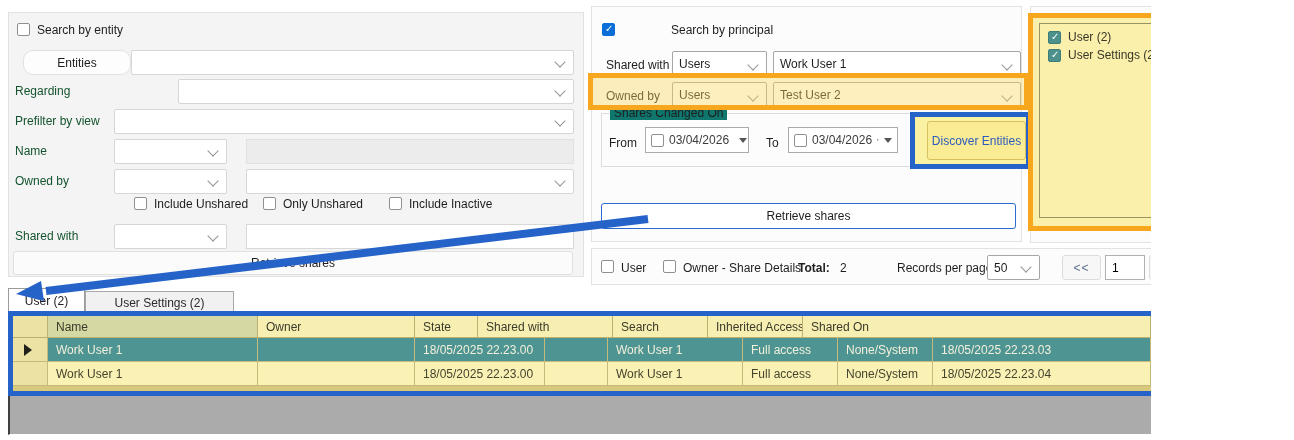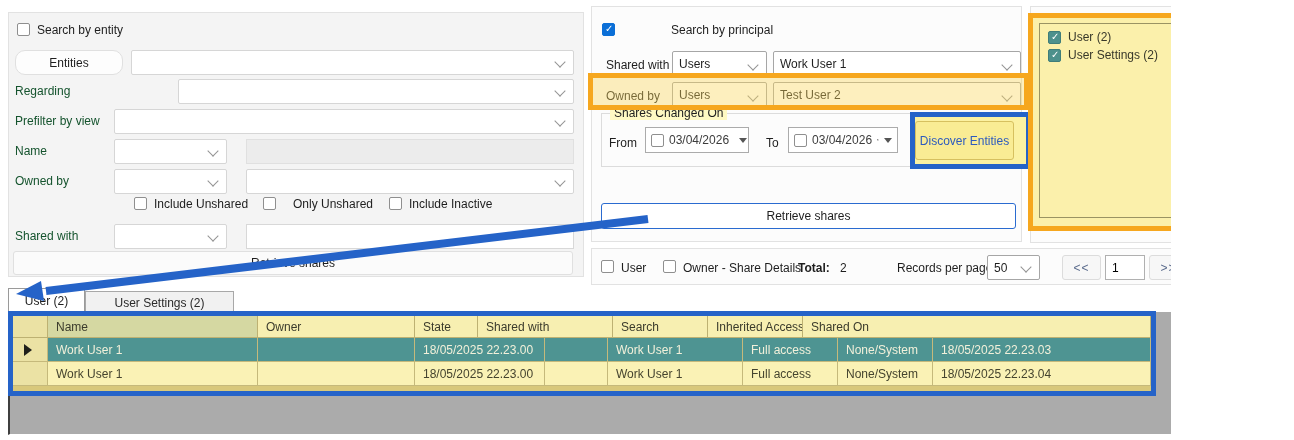--- a/index.html
+++ b/index.html
@@ -1,37 +1,37 @@
 <!DOCTYPE html>
 <html><head>
 <meta charset="utf-8">
 <style>
   html,body{margin:0;padding:0;background:#fff;}
   .stage{position:relative;width:1151px;height:440px;background:#ffffff;overflow:hidden;
-         font-family:"Liberation Sans",sans-serif;font-size:12px;color:#1e1e1e;padding-left:20px;}
+         font-family:"Liberation Sans",sans-serif;font-size:12px;color:#1e1e1e;}
   .panel{position:absolute;background:#f4f4f4;border:1px solid #e2e2e2;box-sizing:border-box;}
   .panel.white{background:#fcfcfc;}
   .lbl{position:absolute;white-space:nowrap;color:#1e1e1e;}
   .lbl.dis{color:#14532d;}
   .dd{position:absolute;background:#fff;border:1px solid #d6d6d6;border-radius:2px;box-sizing:border-box;
       display:flex;align-items:center;padding:0 6px;}
   .dd.en{border-color:#a6a6a6;}
   .chev{width:7px;height:7px;border-right:1.5px solid #949494;border-bottom:1.5px solid #949494;
         transform:rotate(45deg);position:absolute;right:9px;top:7px;}
   .txt{position:absolute;background:#fff;border:1px solid #d8d8d8;box-sizing:border-box;}
   .txt.gray{background:#ececec;border-color:#e0e0e0;}
   .btn{position:absolute;display:flex;align-items:center;justify-content:center;background:#fdfdfd;
        border:1px solid #e0e0e0;border-radius:3px;box-sizing:border-box;cursor:default;}
   .cb{position:absolute;width:13px;height:13px;background:#fff;border:1px solid #8f8f8f;border-radius:2px;box-sizing:border-box;}
   .cb.blue{background:#0b6fd7;border-color:#0b6fd7;}
   .cb.blue::after{content:"\2713";color:#fff;font-size:10px;position:absolute;left:2px;top:-1px;}
   .cb.teal{position:relative;display:inline-block;background:#4d918c;border-color:#3f7d79;flex:none;}
   .cb.teal::after{content:"\2713";color:#fff;font-size:10px;position:absolute;left:2px;top:-1px;}
   .grp{position:absolute;border:1px solid #dcdcdc;box-sizing:border-box;}
-  .legend{position:absolute;top:-8px;left:8px;background:#fef9c3;padding:0 4px;}
+  .legend{position:absolute;top:-8px;left:8px;background:#0f766e;padding:0 4px;}
   .datefld{position:absolute;height:26px;background:#fff;border:1px solid #ababab;box-sizing:border-box;
            display:flex;align-items:center;gap:5px;padding:0 5px;color:#3c3c3c;}
   .dcb{width:11px;height:11px;border:1px solid #8f8f8f;border-radius:2px;background:#fff;flex:none;}
   .tri{width:0;height:0;border-left:4px solid transparent;border-right:4px solid transparent;border-top:5px solid #555;}
   .hl{position:absolute;box-sizing:border-box;pointer-events:none;}
   .hl.orange{border:5px solid #f6a71e;background:rgba(250,216,92,0.40);z-index:30;}
   .hl.blue{border:5px solid #2563c8;z-index:30;}
   .listbox{position:absolute;left:6px;top:5px;right:8px;bottom:8px;border:1px solid #9a9363;}
   .litem{display:flex;align-items:center;gap:7px;padding:2px 0 2px 8px;color:#38382a;}
   .tab{position:absolute;display:flex;align-items:center;justify-content:center;box-sizing:border-box;}
@@ -63,21 +63,21 @@
 </style>
 </head>
 <body>
 
 <div class="stage">
 
   <div class="panel" style="left:8px;top:12px;width:576px;height:265px;">
     <span class="cb" style="left:8px;top:10px;"></span>
     <span class="lbl" style="left:28px;top:10px;">Search by entity</span>
 
-    <div class="btn" style="left:6px;top:37px;width:108px;height:25px;border-radius:10px;">
+    <div class="btn" style="left:14px;top:37px;width:108px;height:25px;border-radius:10px;">
       <span>Entities</span>
     </div>
     <div class="dd" style="left:122px;top:37px;width:443px;height:25px;">
       <span class="chev"></span>
     </div>
 
     <span class="lbl dis" style="left:6px;top:71px;">Regarding</span>
     <div class="dd" style="left:169px;top:66px;width:396px;height:25px;">
       <span class="chev"></span>
     </div>
@@ -97,21 +97,21 @@
     <div class="dd" style="left:105px;top:156px;width:113px;height:25px;">
       <span class="chev"></span>
     </div>
     <div class="dd" style="left:237px;top:156px;width:328px;height:25px;">
       <span class="chev"></span>
     </div>
 
     <span class="cb" style="left:125px;top:184px;"></span>
     <span class="lbl" style="left:145px;top:184px;">Include Unshared</span>
     <span class="cb" style="left:254px;top:184px;"></span>
-    <span class="lbl" style="left:284px;top:184px;">Only Unshared</span>
+    <span class="lbl" style="left:274px;top:184px;">Only Unshared</span>
     <span class="cb" style="left:380px;top:184px;"></span>
     <span class="lbl" style="left:400px;top:184px;">Include Inactive</span>
 
     <span class="lbl dis" style="left:6px;top:216px;">Shared with</span>
     <div class="dd" style="left:105px;top:211px;width:113px;height:25px;">
       <span class="chev"></span>
     </div>
     <div class="txt" style="left:237px;top:211px;width:328px;height:25px;"></div>
 
     <div class="btn" style="left:4px;top:238px;width:560px;height:24px;background:#fbfbfb;">
@@ -175,21 +175,21 @@
         </svg>
         <span class="tri"></span>
       </div>
     </div>
 
     <div class="btn" style="left:9px;top:196px;width:415px;height:26px;background:#fff;border:1.5px solid #2a6bd0;">
       <span>Retrieve shares</span>
     </div>
   </div>
 
-  <div class="hl blue" style="left:910px;top:112px;width:121px;height:57px;background:#fbf1a2;display:flex;align-items:center;justify-content:flex-start;">
+  <div class="hl blue" style="left:910px;top:112px;width:121px;height:57px;background:#fbf1a2;display:flex;align-items:center;justify-content:flex-end;">
     <div class="btn" style="position:static;width:99px;height:39px;background:#f9ec94;border:1px solid #d6c05f;color:#2d5bbe;pointer-events:auto;">
       <span>Discover Entities</span>
     </div>
   </div>
 
   <div class="hl orange" style="left:588px;top:73px;width:441px;height:37px;"></div>
 
   <div class="panel white" style="left:1030px;top:6px;width:256px;height:237px;"></div>
   <div class="hl orange" style="left:1028px;top:13px;width:260px;height:218px;background:#fbf0ab;pointer-events:none;">
     <div class="listbox" style="pointer-events:auto;">

